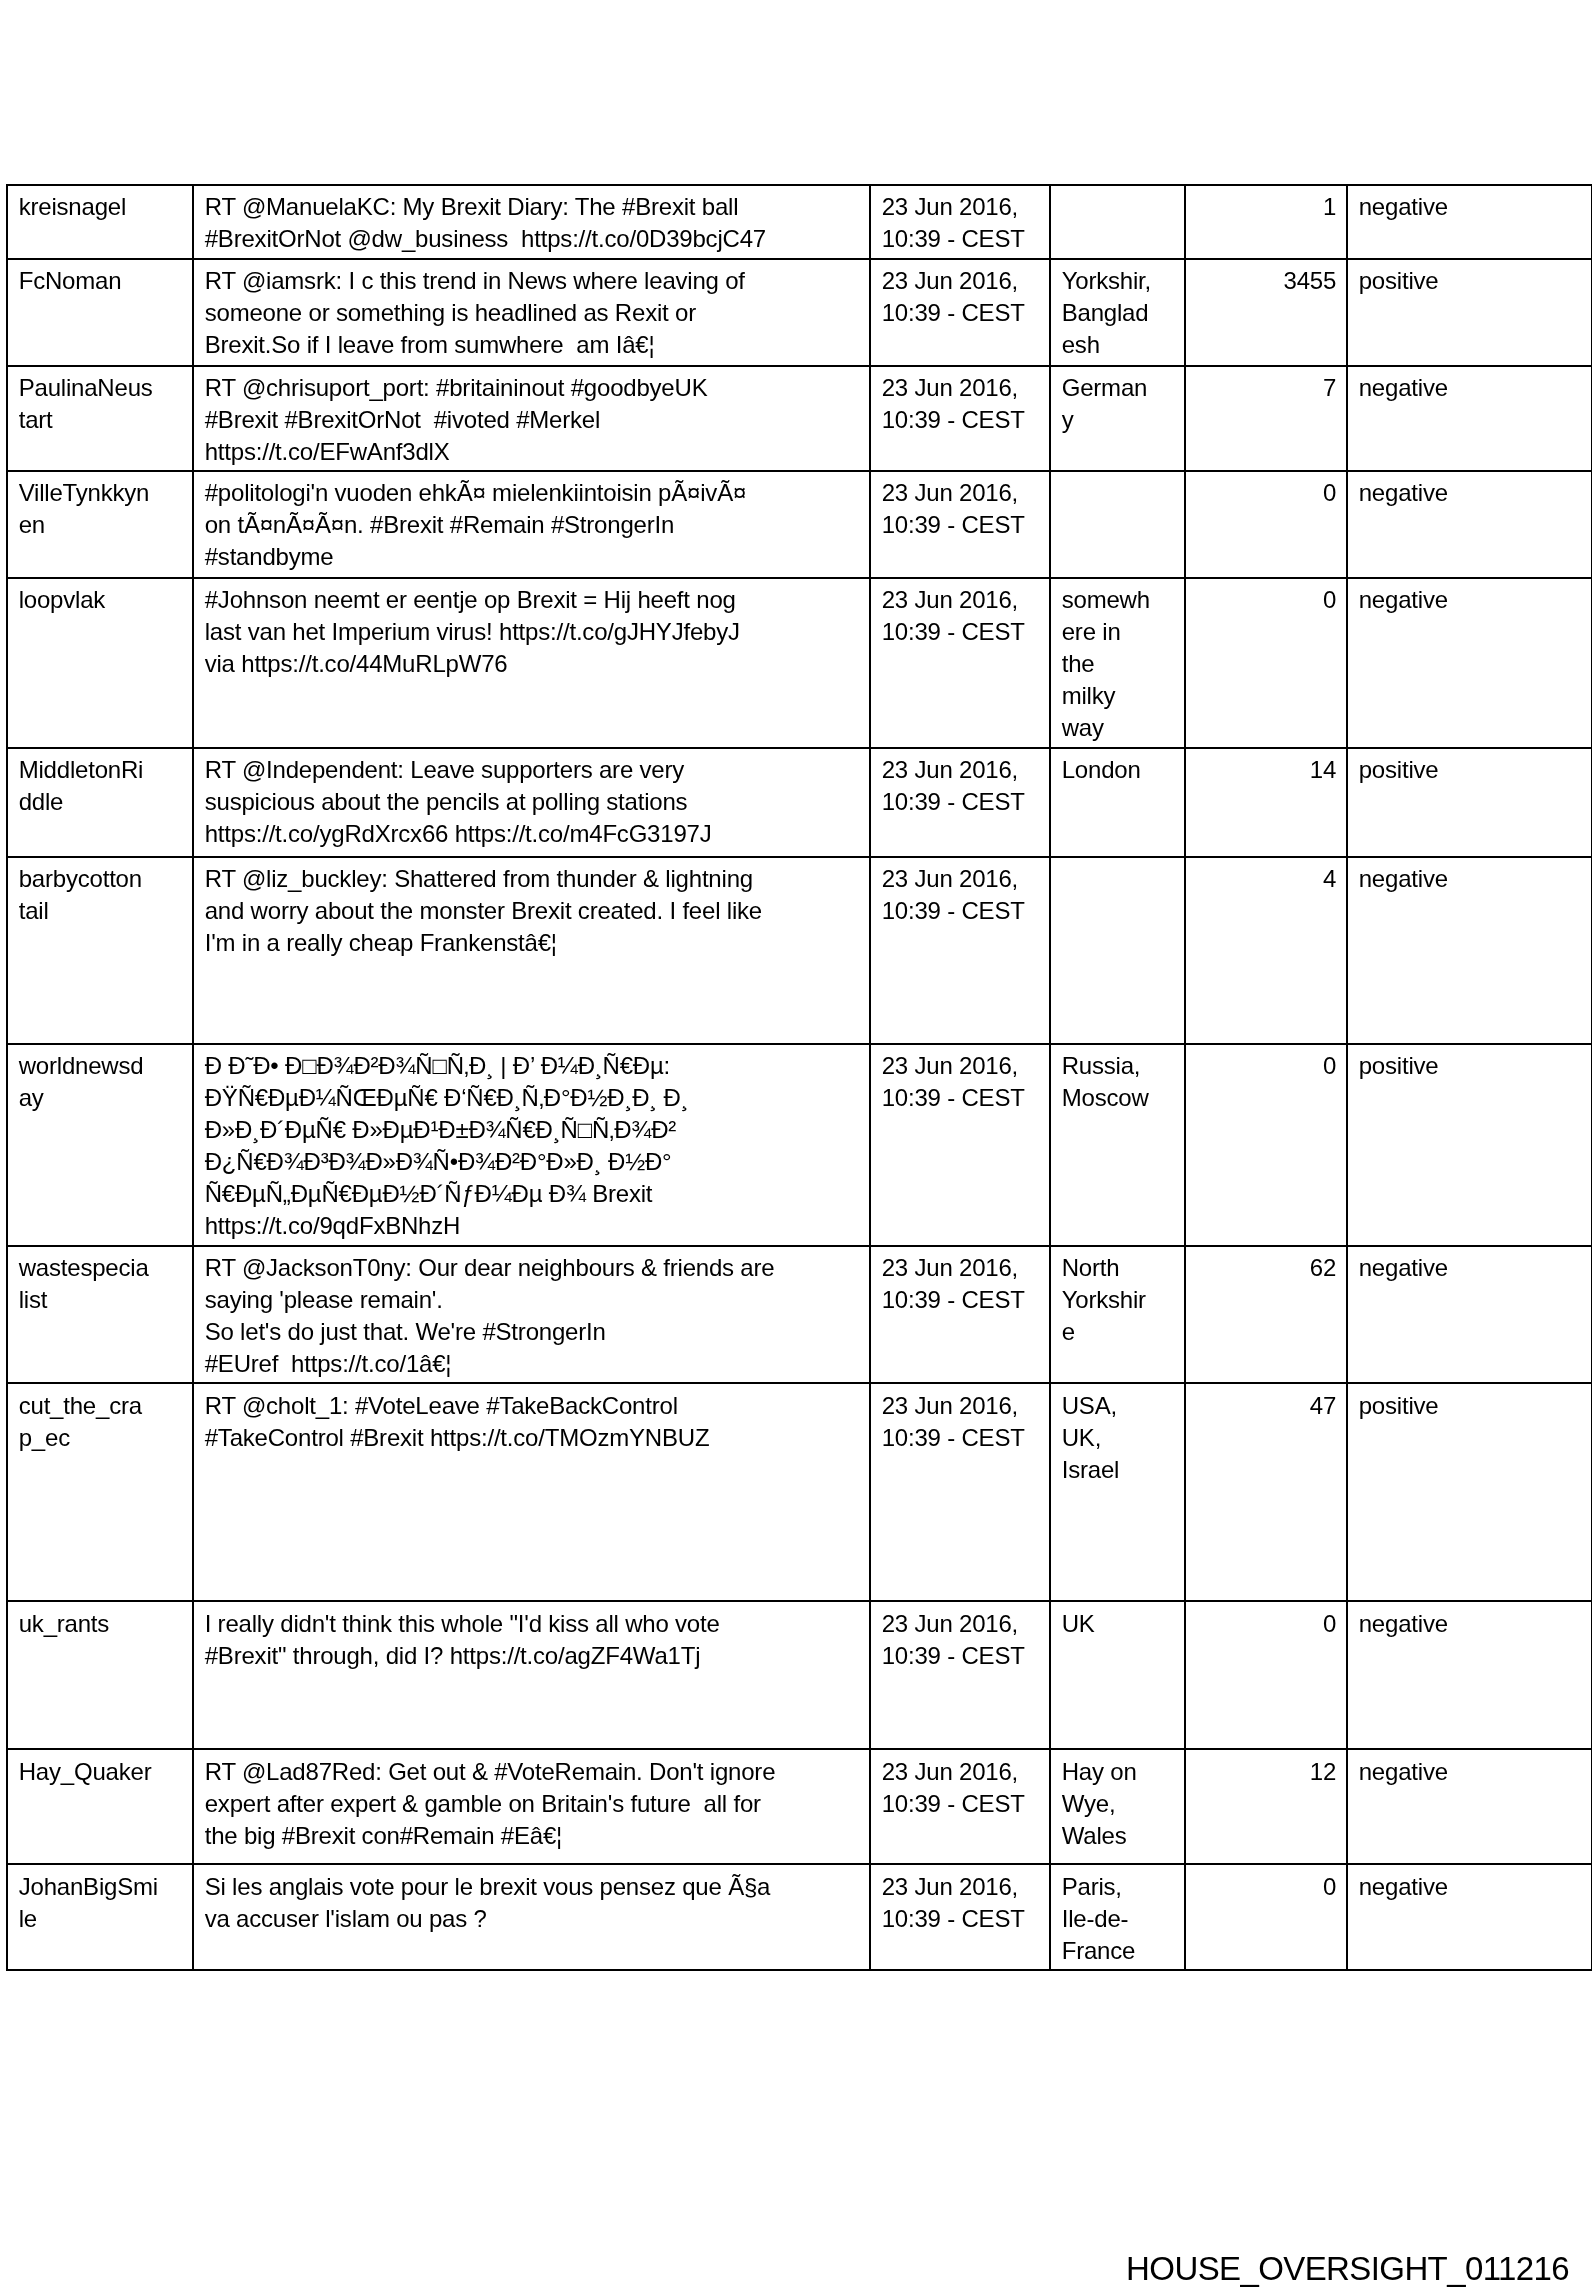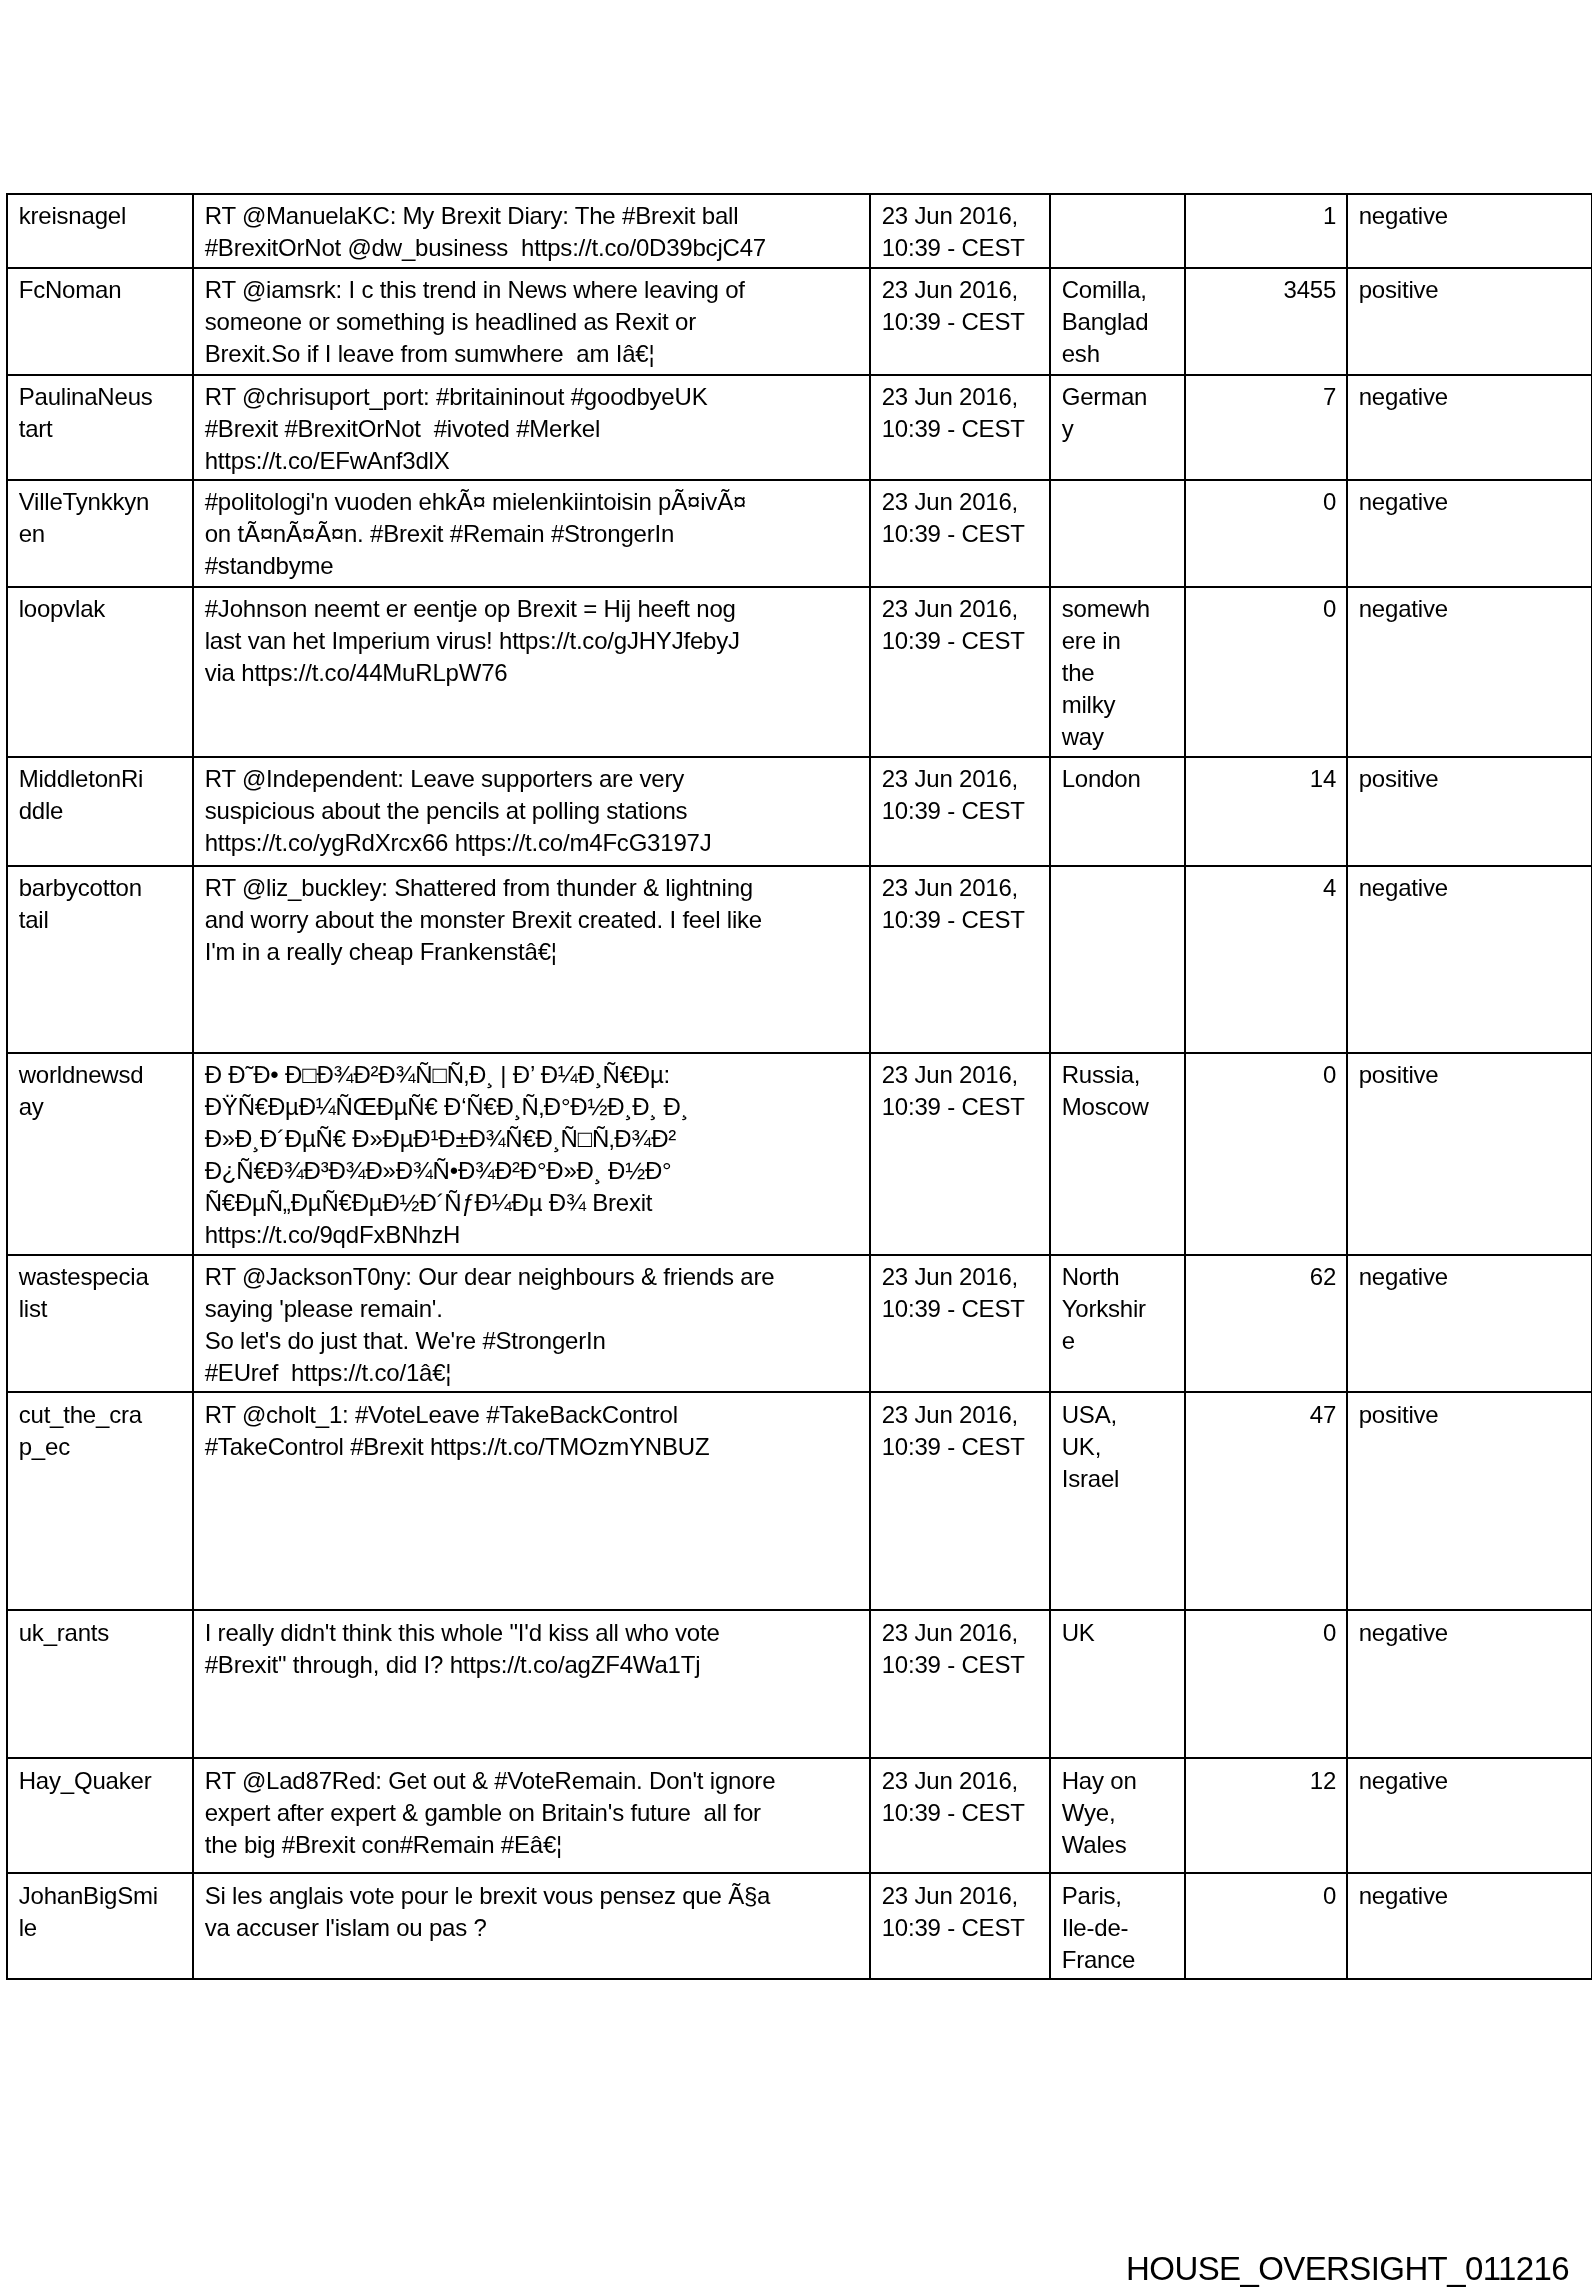--- a/index.html
+++ b/index.html
@@ -5,21 +5,21 @@
   html,body{margin:0;padding:0;background:#e8e8e8;}
   .page{
     position:relative;
     width:1592px;height:2295px;
     background:#ffffff;
     font-family:"Liberation Sans",sans-serif;
     color:#000;
     overflow:hidden;
   }
   table.doc{
-    position:absolute;left:6.4px;top:193px;
+    position:absolute;left:6.4px;top:184px;
     width:1586px;
     border-collapse:collapse;
     table-layout:fixed;
   }
   table.doc td{
     border:2.6px solid #000;
     vertical-align:top;
     padding:5.1px 10.3px 2.6px 10.3px;
     font-size:24px;
     line-height:32px;
@@ -83,21 +83,21 @@
     <td>negative</td>
   </tr>
 
   <tr>
     <td>FcNoman</td>
     <td>RT @iamsrk: I c this trend in News where leaving of
 someone or something is headlined as Rexit or
 Brexit.So if I leave from sumwhere  am Iâ€¦</td>
     <td>23 Jun 2016,
 10:39 - CEST</td>
-    <td>Comilla,
+    <td>Yorkshir,
 Banglad
 esh</td>
     <td class="num">3455</td>
     <td>positive</td>
   </tr>
 
 
   <tr>
     <td>PaulinaNeus
 tart</td>

